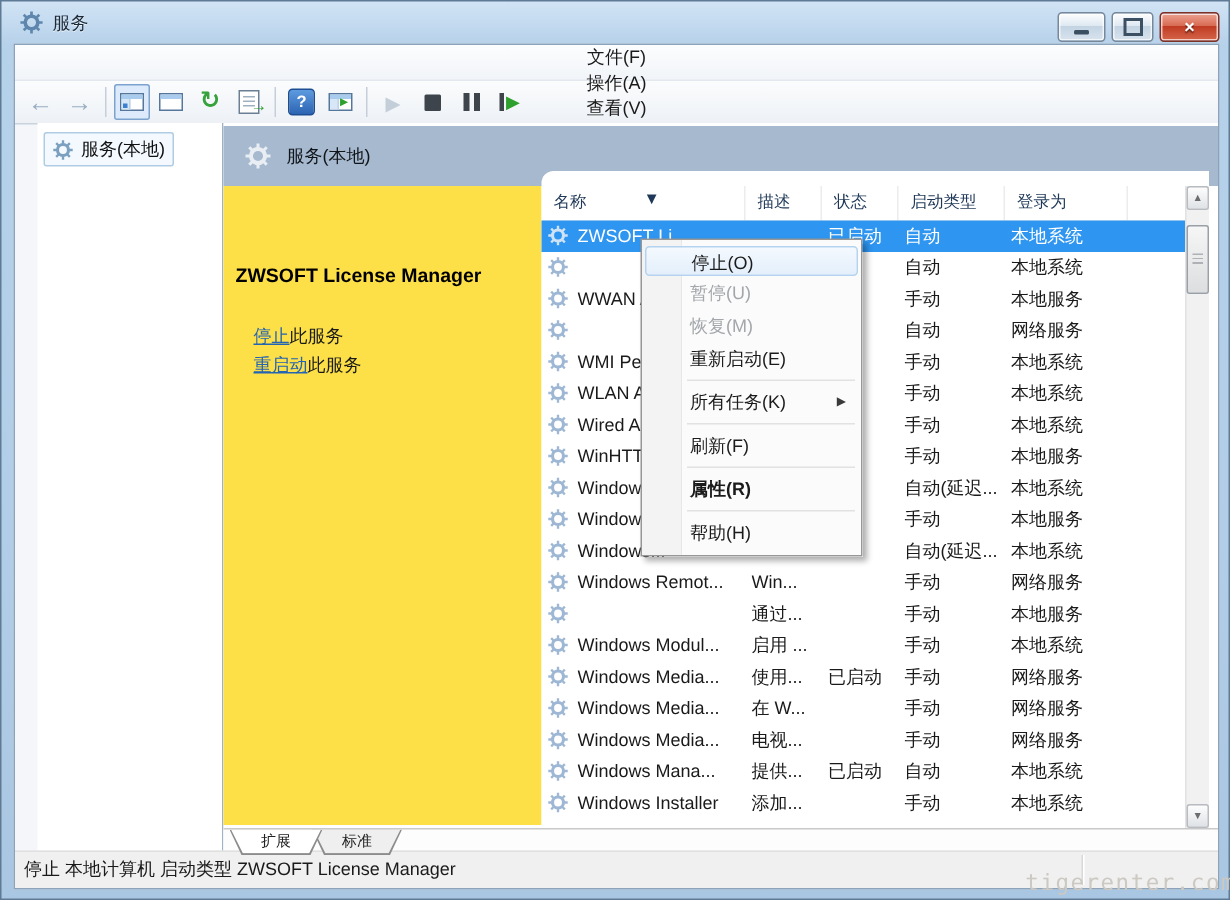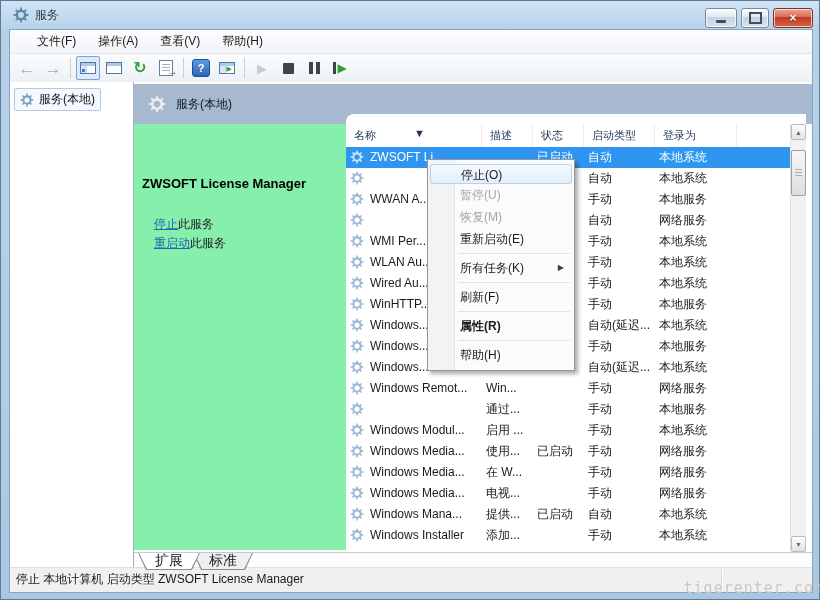--- a/index.html
+++ b/index.html
@@ -18,21 +18,21 @@
         background:linear-gradient(#fdfefe,#dfe9f2 45%,#c3d3e2 46%,#d8e4ef);
         display:flex;align-items:center;justify-content:center;box-shadow:inset 0 0 0 1px rgba(255,255,255,.7);}
   .wbtn.min{width:30px;} .wbtn.max{width:26px;}
   .minbar{width:10px;height:3px;background:#3c5064;margin-top:7px;border-radius:1px;}
   .maxbox{width:9px;height:8px;border:2px solid #3c5064;background:transparent;}
   .wbtn.close{width:38px;border-color:#7e3126;
         background:linear-gradient(#eba393,#d96b53 45%,#c03a22 46%,#d4654a);}
   .wbtn.close span{color:#fff;font-weight:bold;font-size:12px;line-height:1;text-shadow:0 1px 1px rgba(0,0,0,.5);}
   
   .client{position:absolute;left:8px;top:28px;width:804px;height:564px;background:#f4f6f9;border:1px solid #8ba4bc;box-sizing:border-box;}
-  .menubar{height:23px;display:flex;align-items:center;background:linear-gradient(#fcfdfe,#f1f4f8);border-bottom:1px solid #e3e8ee;padding-left:16px;}
+  .menubar{height:23px;display:flex;align-items:center;background:linear-gradient(#fcfdfe,#f1f4f8);border-bottom:1px solid #e3e8ee;padding-left:0;flex-direction:column;}
   .mitem{font-size:12px;color:#1a1a1a;padding:0 11px;height:100%;display:flex;align-items:center;cursor:default;}
   .toolbar{height:28px;display:flex;align-items:center;background:linear-gradient(#fbfcfd,#edf1f6);border-bottom:1px solid #c9d3dd;padding-left:4px;}
   .tbtn{width:24px;height:24px;display:flex;align-items:center;justify-content:center;margin:0 1px;}
   .tbtn.pressed{border:1px solid #7da2ce;border-radius:2px;background:#dceafc;box-sizing:border-box;}
   .tsep{width:1px;height:20px;background:#c6cfd9;margin:0 4px;}
   .nav-glyph{font-size:17px;font-weight:bold;color:#9aaec2;line-height:1;}
   .mini-win{width:16px;height:12px;border:1px solid #56779b;background:#fff;position:relative;box-sizing:border-box;}
   .mini-win .bar{position:absolute;left:0;top:0;right:0;height:3px;background:#a9cbee;}
   .mini-win .side{position:absolute;left:0;top:3px;bottom:0;width:5px;background:#d7e7f7;border-right:1px solid #bcd2e6;}
   .mini-win .dot{position:absolute;left:1px;bottom:1px;width:3px;height:3px;background:#3d7fd0;}
@@ -45,30 +45,30 @@
   .help-badge{width:16px;height:16px;border-radius:3px;border:1px solid #1d4e93;background:linear-gradient(#5d9be0,#2c64b2);
       color:#fff;font-weight:bold;font-size:11px;display:flex;align-items:center;justify-content:center;}
   .play-glyph{font-size:13px;color:#c3ced9;line-height:1;}
   .stop-sq{width:11px;height:11px;background:#3e444b;border-radius:1px;}
   .pause-bars{display:flex;gap:3px;}
   .pause-bars b{width:4px;height:12px;background:#3e444b;}
   .restart{display:flex;align-items:center;gap:1px;}
   .restart b{width:3px;height:12px;background:#3e444b;}
   .restart span{font-size:12px;color:#2ea02e;line-height:1;}
   
-  .content{position:absolute;left:0;top:52px;right:0;bottom:24px;display:flex;}
+  .content{position:absolute;left:0;top:52px;right:0;bottom:24px;display:flex;padding-left:15px;}
   .tree{width:123px;background:#fff;border-right:1px solid #9fb2c4;}
   .tree-item{margin:6px 4px;display:flex;align-items:center;gap:5px;padding:2px 5px;
      border:1px solid #b0cbe4;border-radius:2px;background:#f3f9ff;width:max-content;}
   .tree-item span{font-size:12px;color:#111;}
   .pane{flex:1;position:relative;background:#fff;}
   .band{position:absolute;left:0;top:2px;right:0;height:40px;background:var(--band,#a7b9ce);}
   .band-inner{display:flex;align-items:center;gap:10px;padding:11px 0 0 14px;}
   .band-inner span{font-size:12px;color:#10151b;}
-  .desc{position:absolute;left:0;top:42px;width:212px;bottom:18px;background:#86efac;}
+  .desc{position:absolute;left:0;top:42px;width:212px;bottom:18px;background:#fde047;}
   .svc-title{position:absolute;left:8px;top:52px;font-size:13px;font-weight:bold;color:#000;}
   .svc-link{position:absolute;left:20px;font-size:12px;}
   .svc-link a{color:var(--link,#2464b4);text-decoration:underline;cursor:pointer;}
   .svc-link .rest{color:#1a1a1a;}
   .svc-link.l1{top:92px;} .svc-link.l2{top:111px;}
   
   .list{position:absolute;left:212px;top:32px;right:6px;height:438px;background:#fff;border-radius:8px 0 0 0;}
   .lheader{position:absolute;left:0;top:10px;right:16px;height:23px;border-bottom:1px solid #e4e4e4;}
   .hcell{position:absolute;top:0;height:23px;border-right:1px solid #ececec;box-sizing:border-box;}
   .hcell span{font-size:11px;color:#1f3858;margin-left:8px;line-height:23px;}
@@ -99,21 +99,21 @@
        background:linear-gradient(#f6f6f6,#dcdedf);box-sizing:border-box;}
   .grip{position:absolute;left:3px;right:3px;top:18px;height:7px;
        background:repeating-linear-gradient(#aeb2b6 0 1px,transparent 1px 3px);}
   
   .tabstrip{position:absolute;left:0;right:0;top:470px;height:18px;background:#fdfdfd;border-top:1px solid #c9c9c9;display:flex;padding-left:4px;}
   .tab{position:relative;height:17px;margin-right:-7px;}
   .tab .shape{position:absolute;inset:0;background:#8c8c8c;
       clip-path:polygon(0 0,100% 0,calc(100% - 8px) 100%,8px 100%);}
   .tab .inner{position:absolute;inset:0 1px 1px 1px;background:#fff;
       clip-path:polygon(0 0,100% 0,calc(100% - 8px) 100%,8px 100%);
-      display:flex;align-items:center;justify-content:center;font-size:14px;color:#222;}
+      display:flex;align-items:center;justify-content:center;font-size:10px;color:#222;}
   .tab.t1{width:62px;z-index:2;}
   .tab.t2{width:60px;z-index:1;}
   .tab.t2 .inner{background:#efefef;}
   
   .statusbar{position:absolute;left:0;right:0;bottom:0;height:24px;background:#f0f0f0;border-top:1px solid #e0e0e0;}
   .status-text{font-size:12px;color:#1a1a1a;line-height:23px;margin-left:6px;}
   .sdiv{position:absolute;left:711px;top:2px;bottom:2px;width:1px;background:#d8d8d8;box-shadow:1px 0 0 #fff;}
   .watermark{position:absolute;right:-5px;bottom:2px;font-family:"DejaVu Sans Mono",monospace;
       font-size:15px;letter-spacing:1px;color:var(--wm,#ccc8c2);white-space:nowrap;}
   

